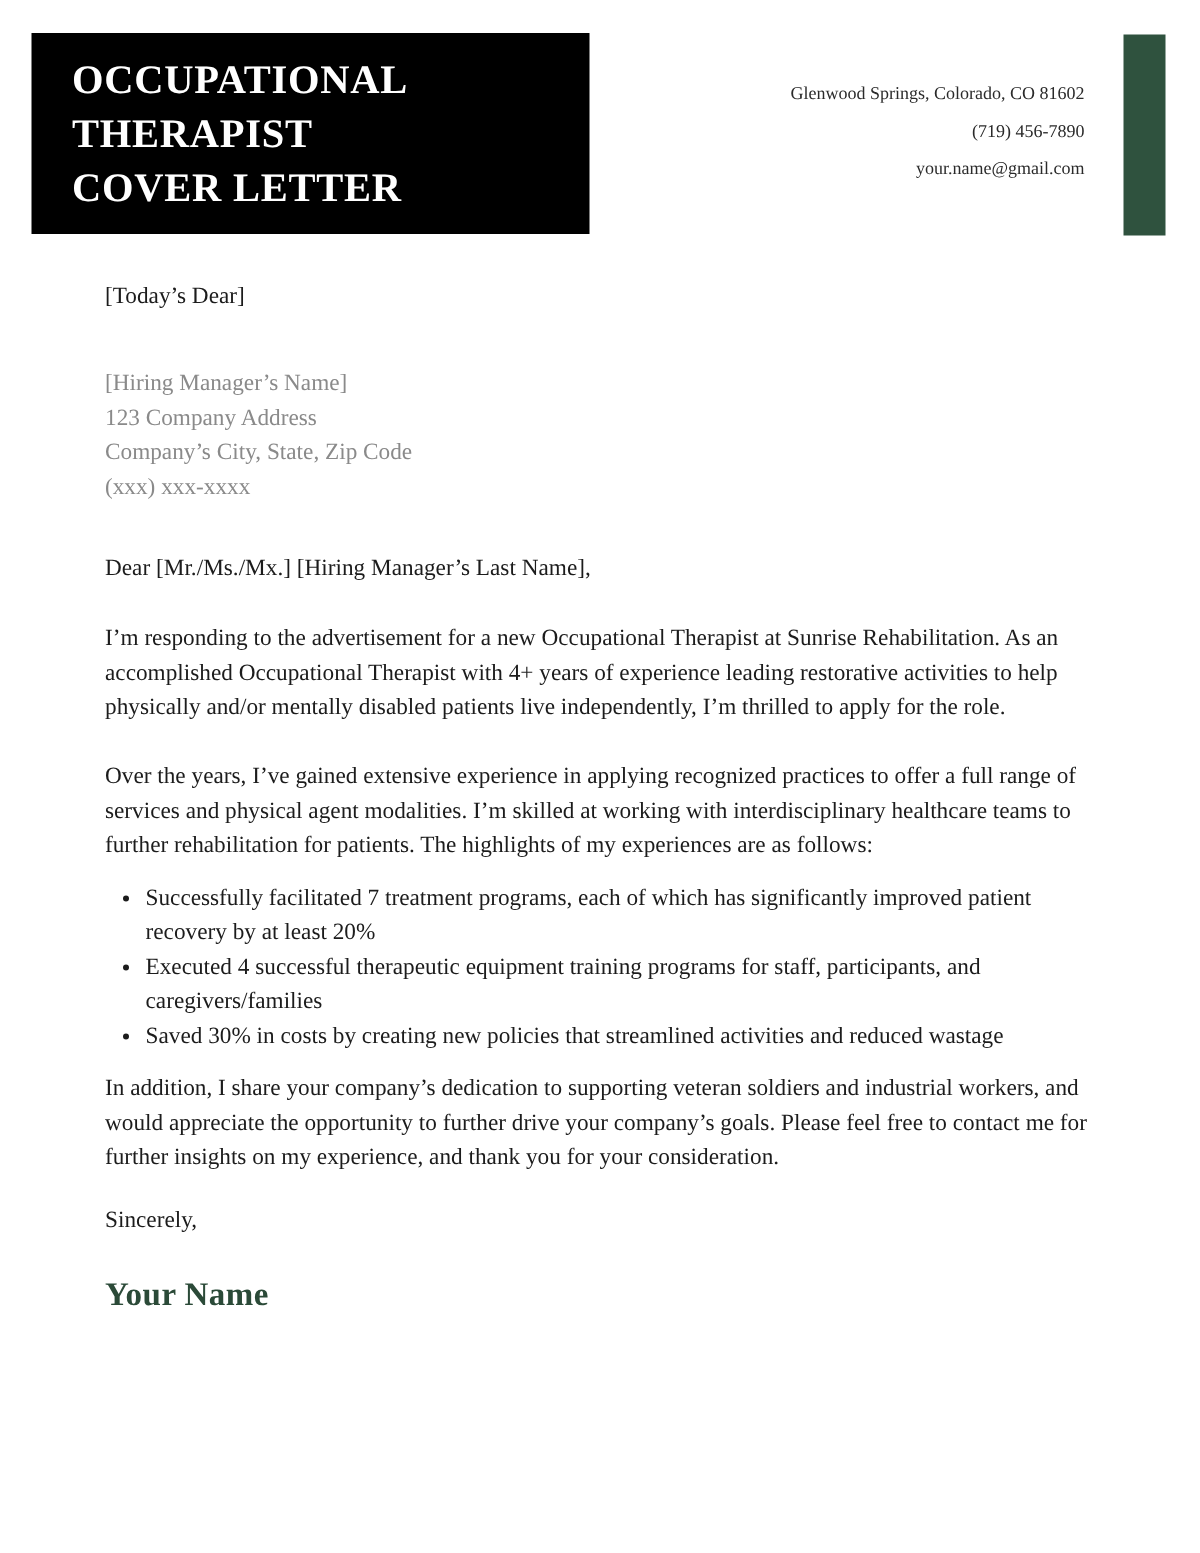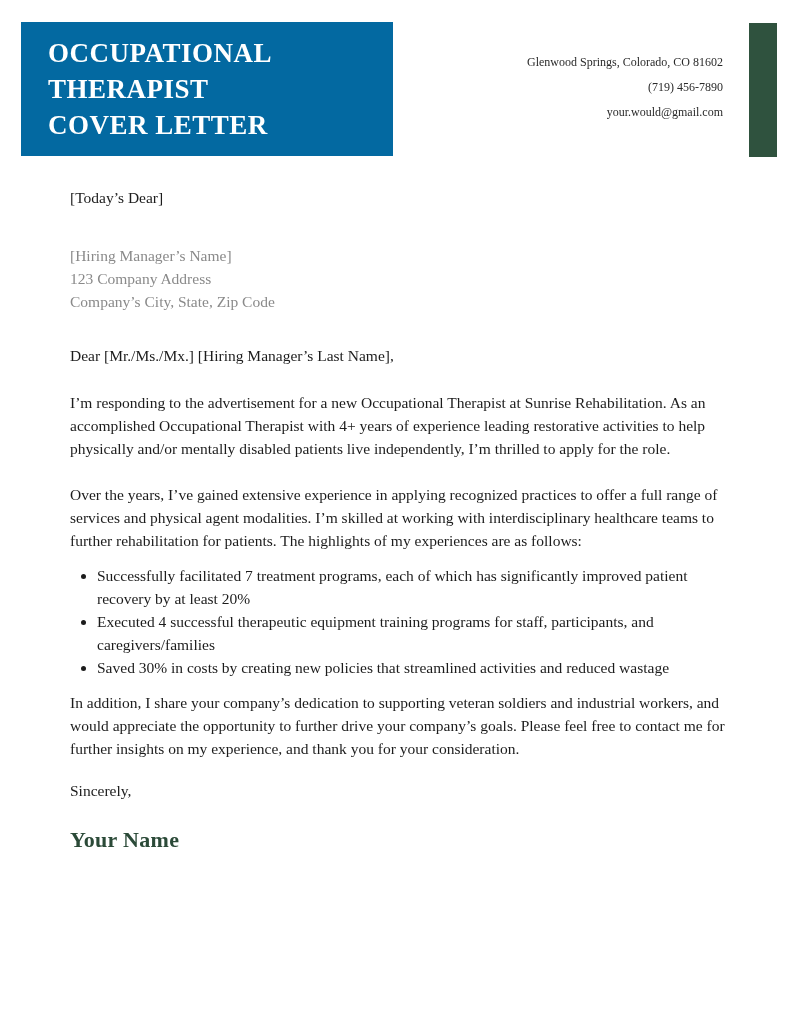--- a/index.html
+++ b/index.html
@@ -9,21 +9,21 @@
     height: 1035px;
     background: #ffffff;
     font-family: "Liberation Serif", serif;
     overflow: hidden;
   }
   
   .title-box {
     position: absolute;
     left: 21px; top: 22px;
     width: 372px; height: 134px;
-    background: #0369a1;
+    background: #000000;
     box-sizing: border-box;
     padding: 13px 0 0 27px;
   }
   .title-line {
     color: #ffffff;
     font-weight: bold;
     font-size: 27px;
     line-height: 36px;
     letter-spacing: 0.5px;
   }
@@ -80,33 +80,34 @@
 
   <div class="title-box">
     <div class="title-line">OCCUPATIONAL</div>
     <div class="title-line">THERAPIST</div>
     <div class="title-line">COVER LETTER</div>
   </div>
 
   <div class="contact">
     <div>Glenwood Springs, Colorado, CO 81602</div>
     <div>(719) 456-7890</div>
-    <div>your.would@gmail.com</div>
+    <div>your.name@gmail.com</div>
   </div>
 
   <div class="accent-bar"></div>
 
   <div class="letter-body">
 
     <div class="date-line">[Today’s Dear]</div>
 
     <div class="recipient-block">
       <div>[Hiring Manager’s Name]</div>
       <div>123 Company Address</div>
       <div>Company’s City, State, Zip Code</div>
+      <div>(xxx) xxx-xxxx</div>
     </div>
 
     <div class="salutation">Dear [Mr./Ms./Mx.] [Hiring Manager’s Last Name],</div>
 
     <p class="para">I’m responding to the advertisement for a new Occupational Therapist at Sunrise Rehabilitation. As an accomplished Occupational Therapist with 4+ years of experience leading restorative activities to help physically and/or mentally disabled patients live independently, I’m thrilled to apply for the role.</p>
 
     <p class="para tight">Over the years, I’ve gained extensive experience in applying recognized practices to offer a full range of services and physical agent modalities. I’m skilled at working with interdisciplinary healthcare teams to further rehabilitation for patients. The highlights of my experiences are as follows:</p>
 
     <ul class="bullets">
       <li>Successfully facilitated 7 treatment programs, each of which has significantly improved patient recovery by at least 20%</li>

